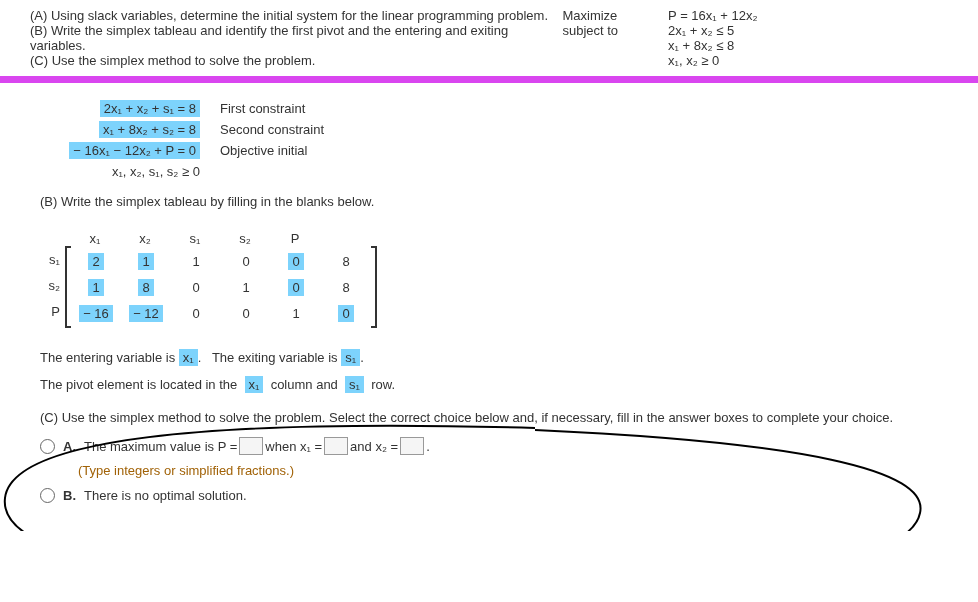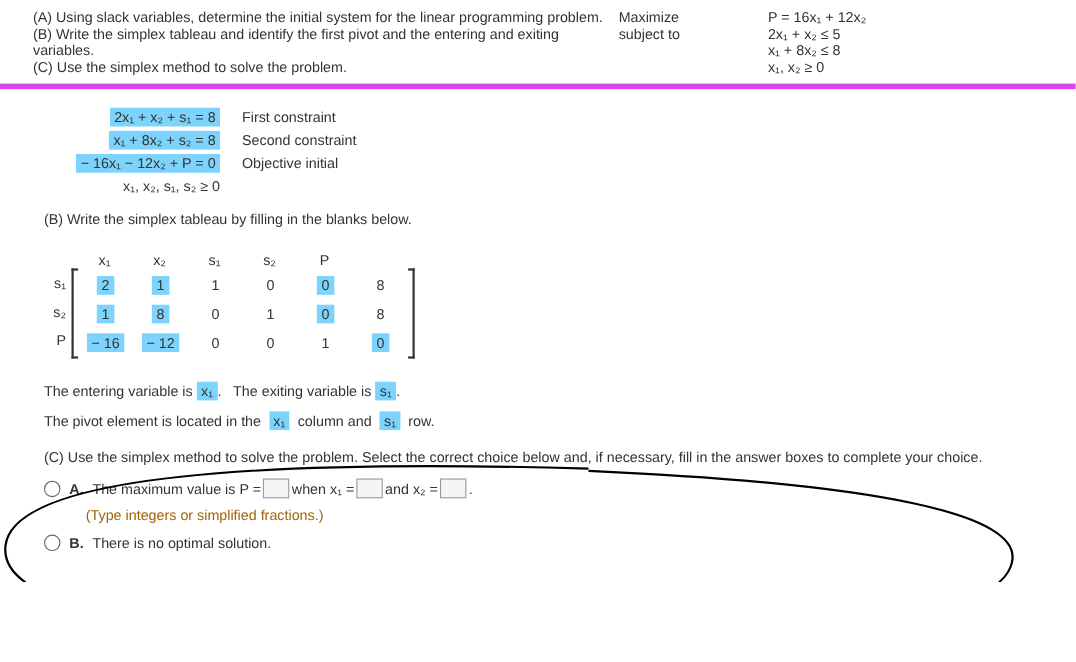--- a/index.html
+++ b/index.html
@@ -5,31 +5,31 @@
     body {
       font-family: Arial, sans-serif;
       font-size: 13px;
       color: #333;
       margin: 0;
       padding: 0;
       background: white;
     }
     .header {
       padding: 8px 30px;
-      border-bottom: 5px solid #d946ef;
+      border-bottom: 7px solid #d946ef;
       display: flex;
       align-items: flex-end;
     }
     .header-left {
       flex: 0 0 58%;
     }
     .header-right {
       flex: 0 0 42%;
       display: flex;
-      gap: 80px;
+      gap: 50px;
     }
     .labels-col {
       display: flex;
       flex-direction: column;
     }
     .eq-col {
       display: flex;
       flex-direction: column;
     }
     .content {

